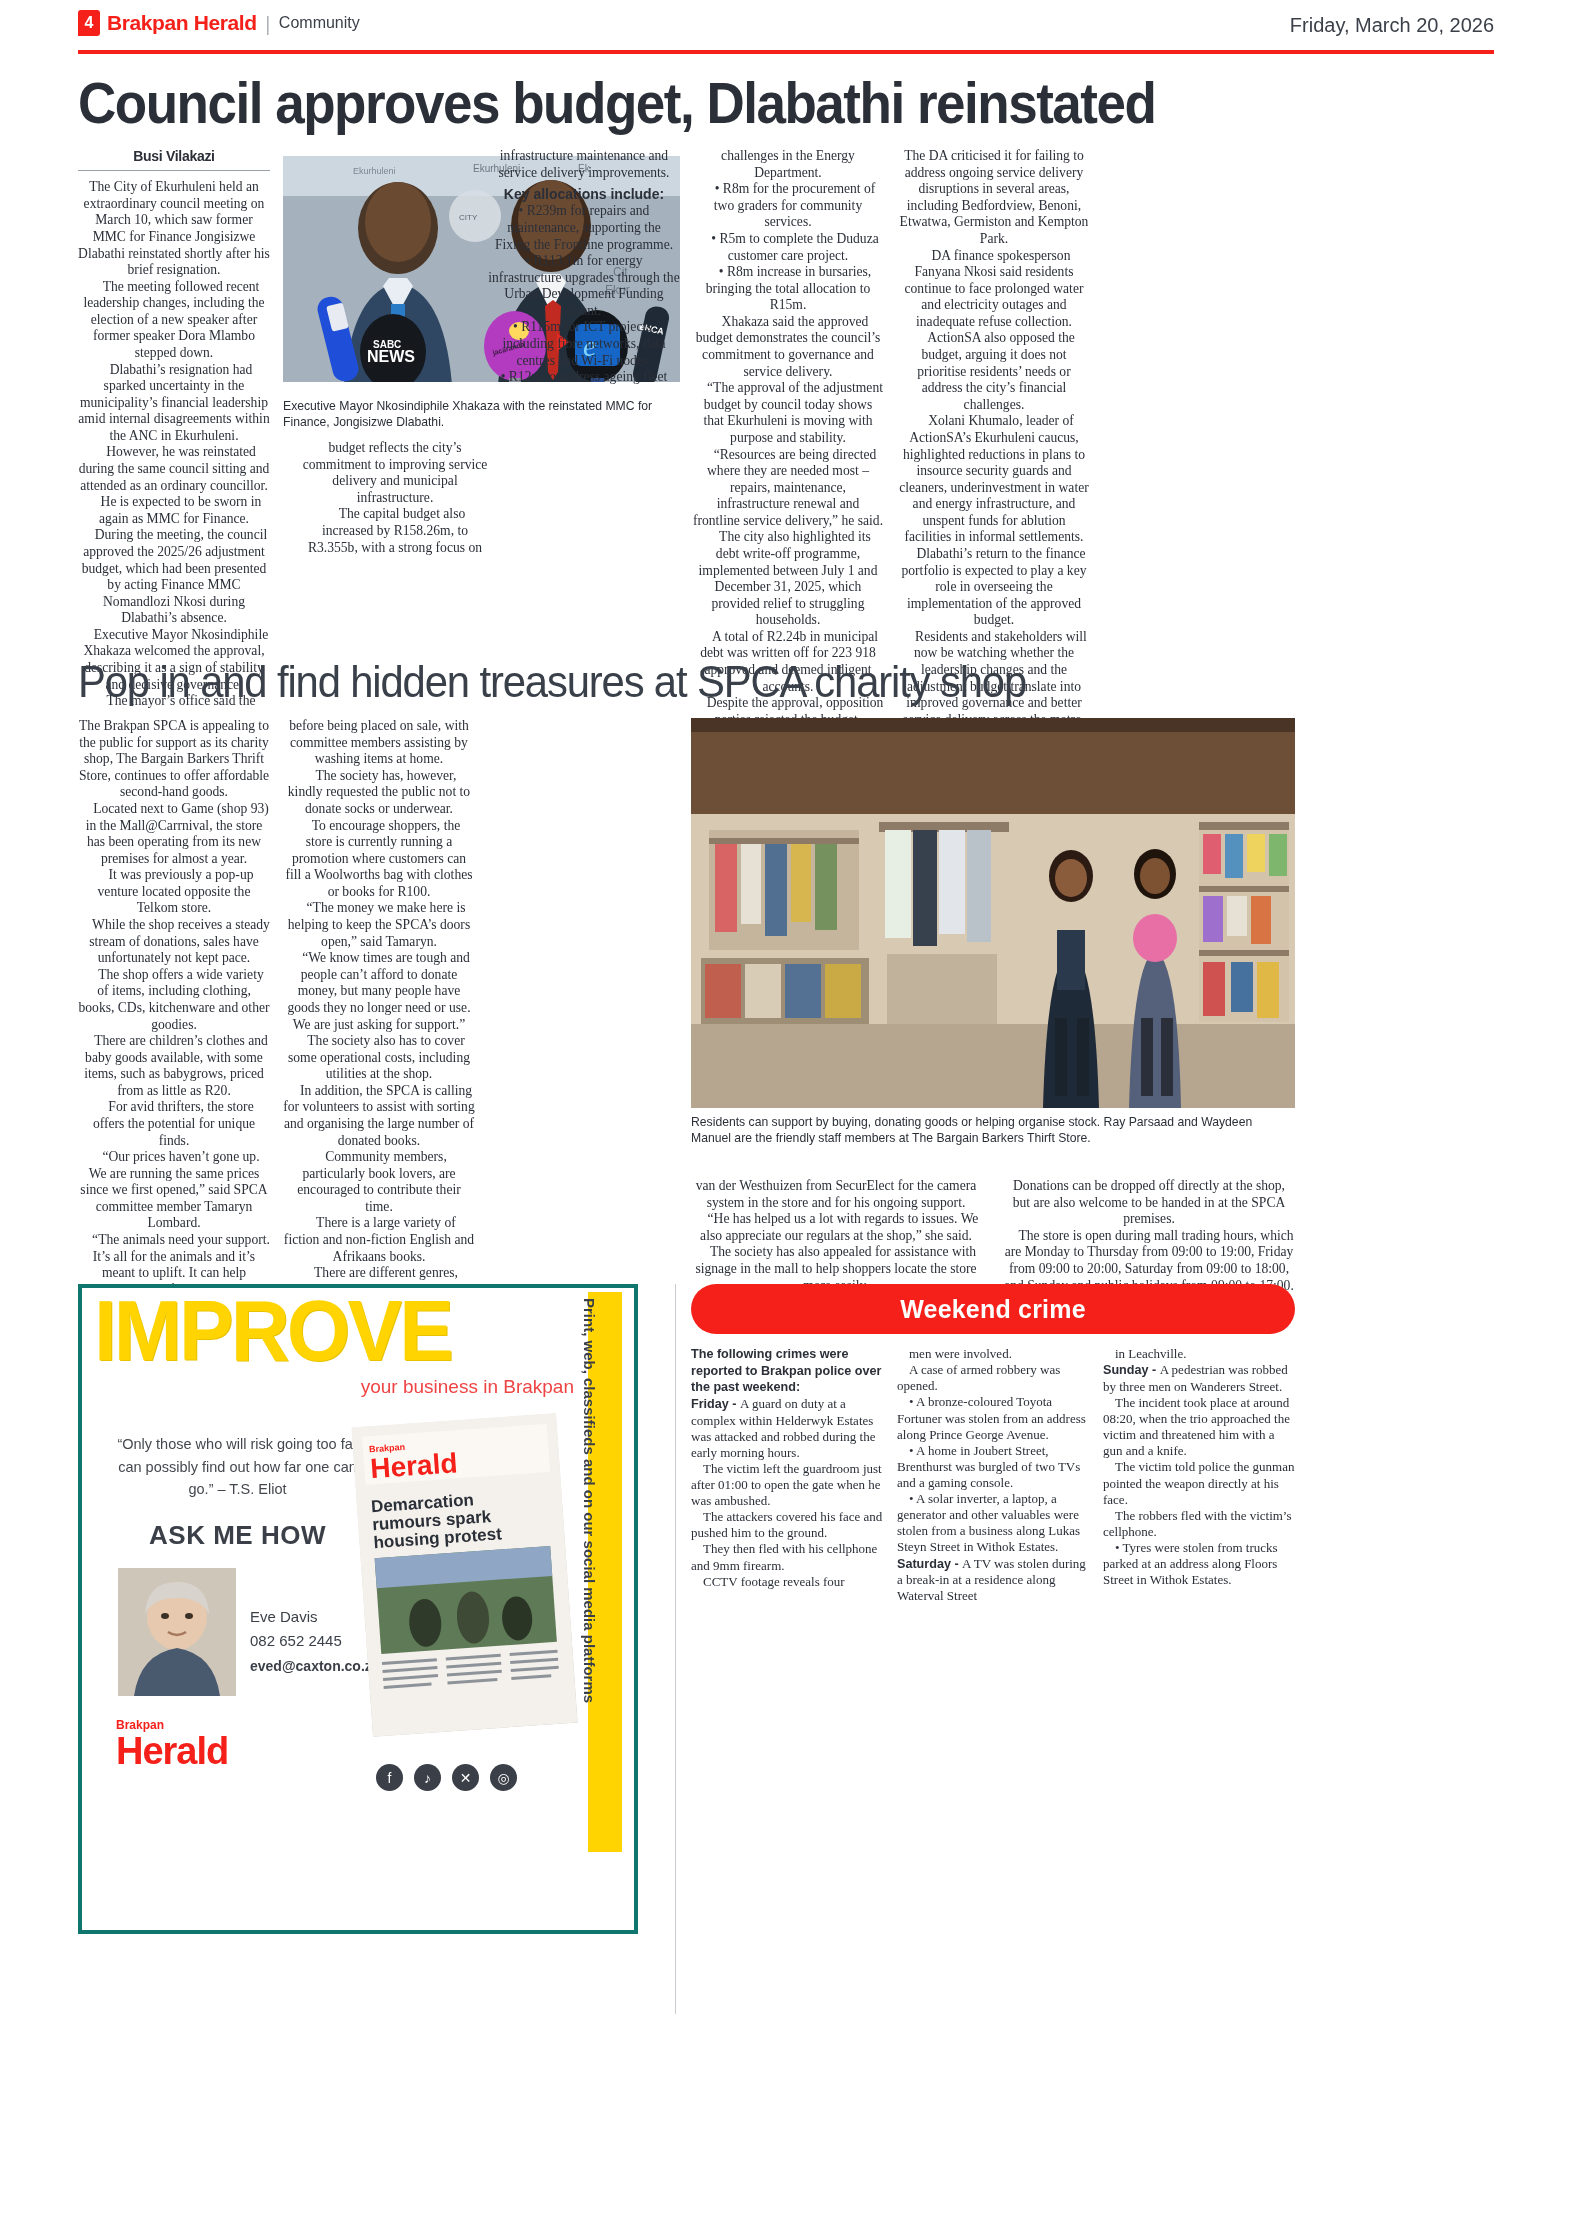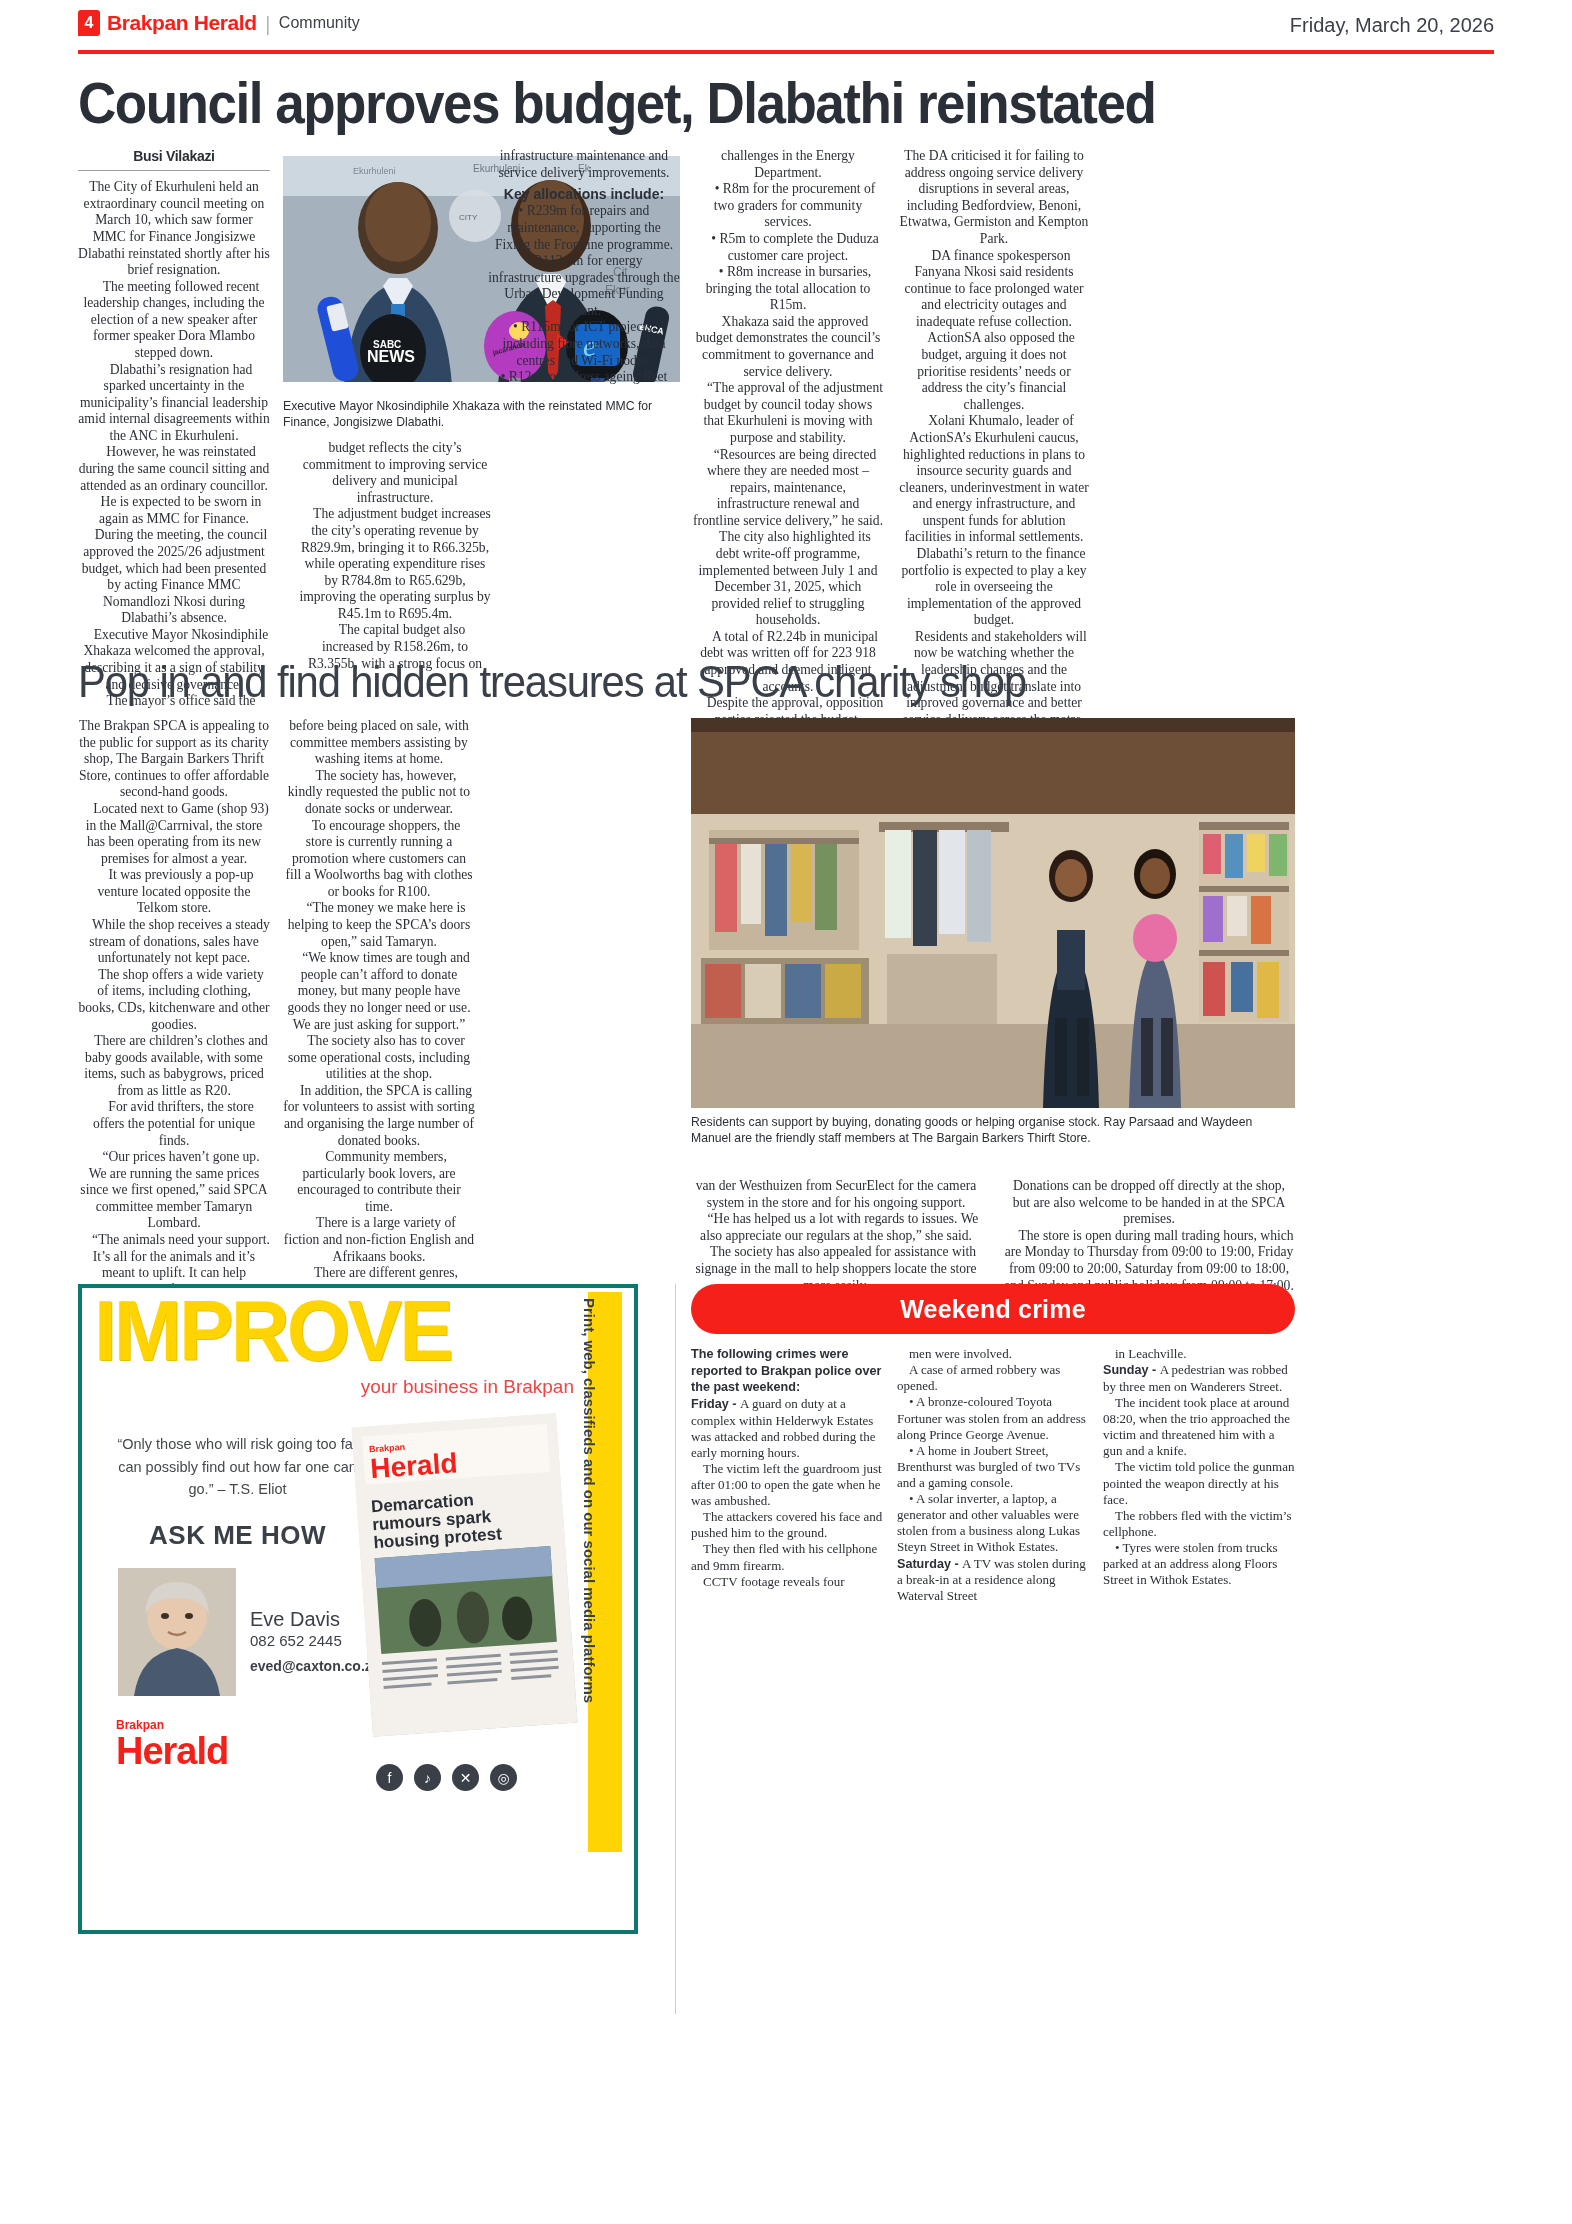--- a/index.html
+++ b/index.html
@@ -93,21 +93,21 @@
     text-shadow: 1px 1px 0 #e8c200;
   }
   .ad-sub { position:absolute; right:60px; top:88px; font-family:"Liberation Sans",sans-serif;
     font-size:19px; color:#ef4444; }
   .ad-quote { position:absolute; left:28px; top:145px; width:255px;
     font-family:"Liberation Sans",sans-serif; font-size:14.5px; line-height:1.55; color:#44484e; text-align:center;}
   .ad-ask { position:absolute; left:28px; top:232px; width:255px; text-align:center;
     font-family:"Liberation Sans",sans-serif; font-weight:bold; font-size:26px; color:#3a3f48; letter-spacing:0.5px;}
   .ad-photo { position:absolute; left:36px; top:280px; width:118px; height:128px;
     background:linear-gradient(180deg,#d9cfc4 0%,#b9a795 40%,#7d6c5c 100%); }
-  .ad-name { position:absolute; left:168px; top:320px; font-family:"Liberation Sans",sans-serif; font-size:20px; color:#3a3f48; }
+  .ad-name { position:absolute; left:168px; top:320px; font-family:"Liberation Sans",sans-serif; font-size:15px; color:#3a3f48; }
   .ad-phone { position:absolute; left:168px; top:344px; font-family:"Liberation Sans",sans-serif; font-size:15px; color:#3a3f48; }
   .ad-email { position:absolute; left:168px; top:370px; font-family:"Liberation Sans",sans-serif; font-weight:bold; font-size:14px; color:#3a3f48; }
   .ad-logo-brak { position:absolute; left:34px; top:430px; font-family:"Liberation Sans",sans-serif;
     font-weight:bold; font-size:12px; color:#f42019; }
   .ad-logo-herald { position:absolute; left:34px; top:442px; font-family:"Liberation Sans",sans-serif;
     font-weight:bold; font-size:38px; color:#f42019; letter-spacing:-1px; }
   .ad-newspaper { position:absolute; left:280px; top:132px; width:205px; height:310px;
     background:linear-gradient(155deg,#f2f0ec 0%,#e6e2dc 40%,#cfcac2 100%); overflow:hidden; transform:rotate(-4deg); }
   .ad-strip { position:absolute; right:12px; top:4px; width:34px; height:560px; background:#ffd400; }
   .ad-strip span { display:block; font-family:"Liberation Sans",sans-serif; font-weight:bold;
@@ -213,21 +213,20 @@
         <g>
           <rect x="356" y="150" width="24" height="80" rx="11" fill="#1f2a36" transform="rotate(12 368 190)"></rect>
           <text x="356" y="176" font-family="Liberation Sans, sans-serif" font-weight="bold" font-size="9" fill="#ffffff" transform="rotate(12 368 176)">eNCA</text>
         </g>
       </svg>
     </div>
     <div class="cap">Executive Mayor Nkosindiphile Xhakaza with the reinstated MMC for Finance, Jongisizwe Dlabathi.</div>
 
     <div class="col c2" style="top:292px;margin-left:16px;" id="a1c2">
         <p class="first">budget reflects the city’s commitment to improving service delivery and municipal infrastructure.</p>
-        <p>The adjustment budget increases the city’s operating revenue by R829.9m, bringing it to R66.325b, while operating expenditure rises by R784.8m to R65.629b, improving the operating surplus by R45.1m to R695.4m.</p>
         <p>The capital budget also increased by R158.26m, to R3.355b, with a strong focus on</p>
       </div>
 
     <div class="col c3">
       <div id="a1c3">
           <p class="first">infrastructure maintenance and service delivery improvements.</p>
         </div>
       <div class="bold-lead" style="margin-top:5px">Key allocations include:</div>
       <div id="a1c3b">
           <p class="nb">• R239m for repairs and maintenance, supporting the Fixing the Frontline programme.</p>

